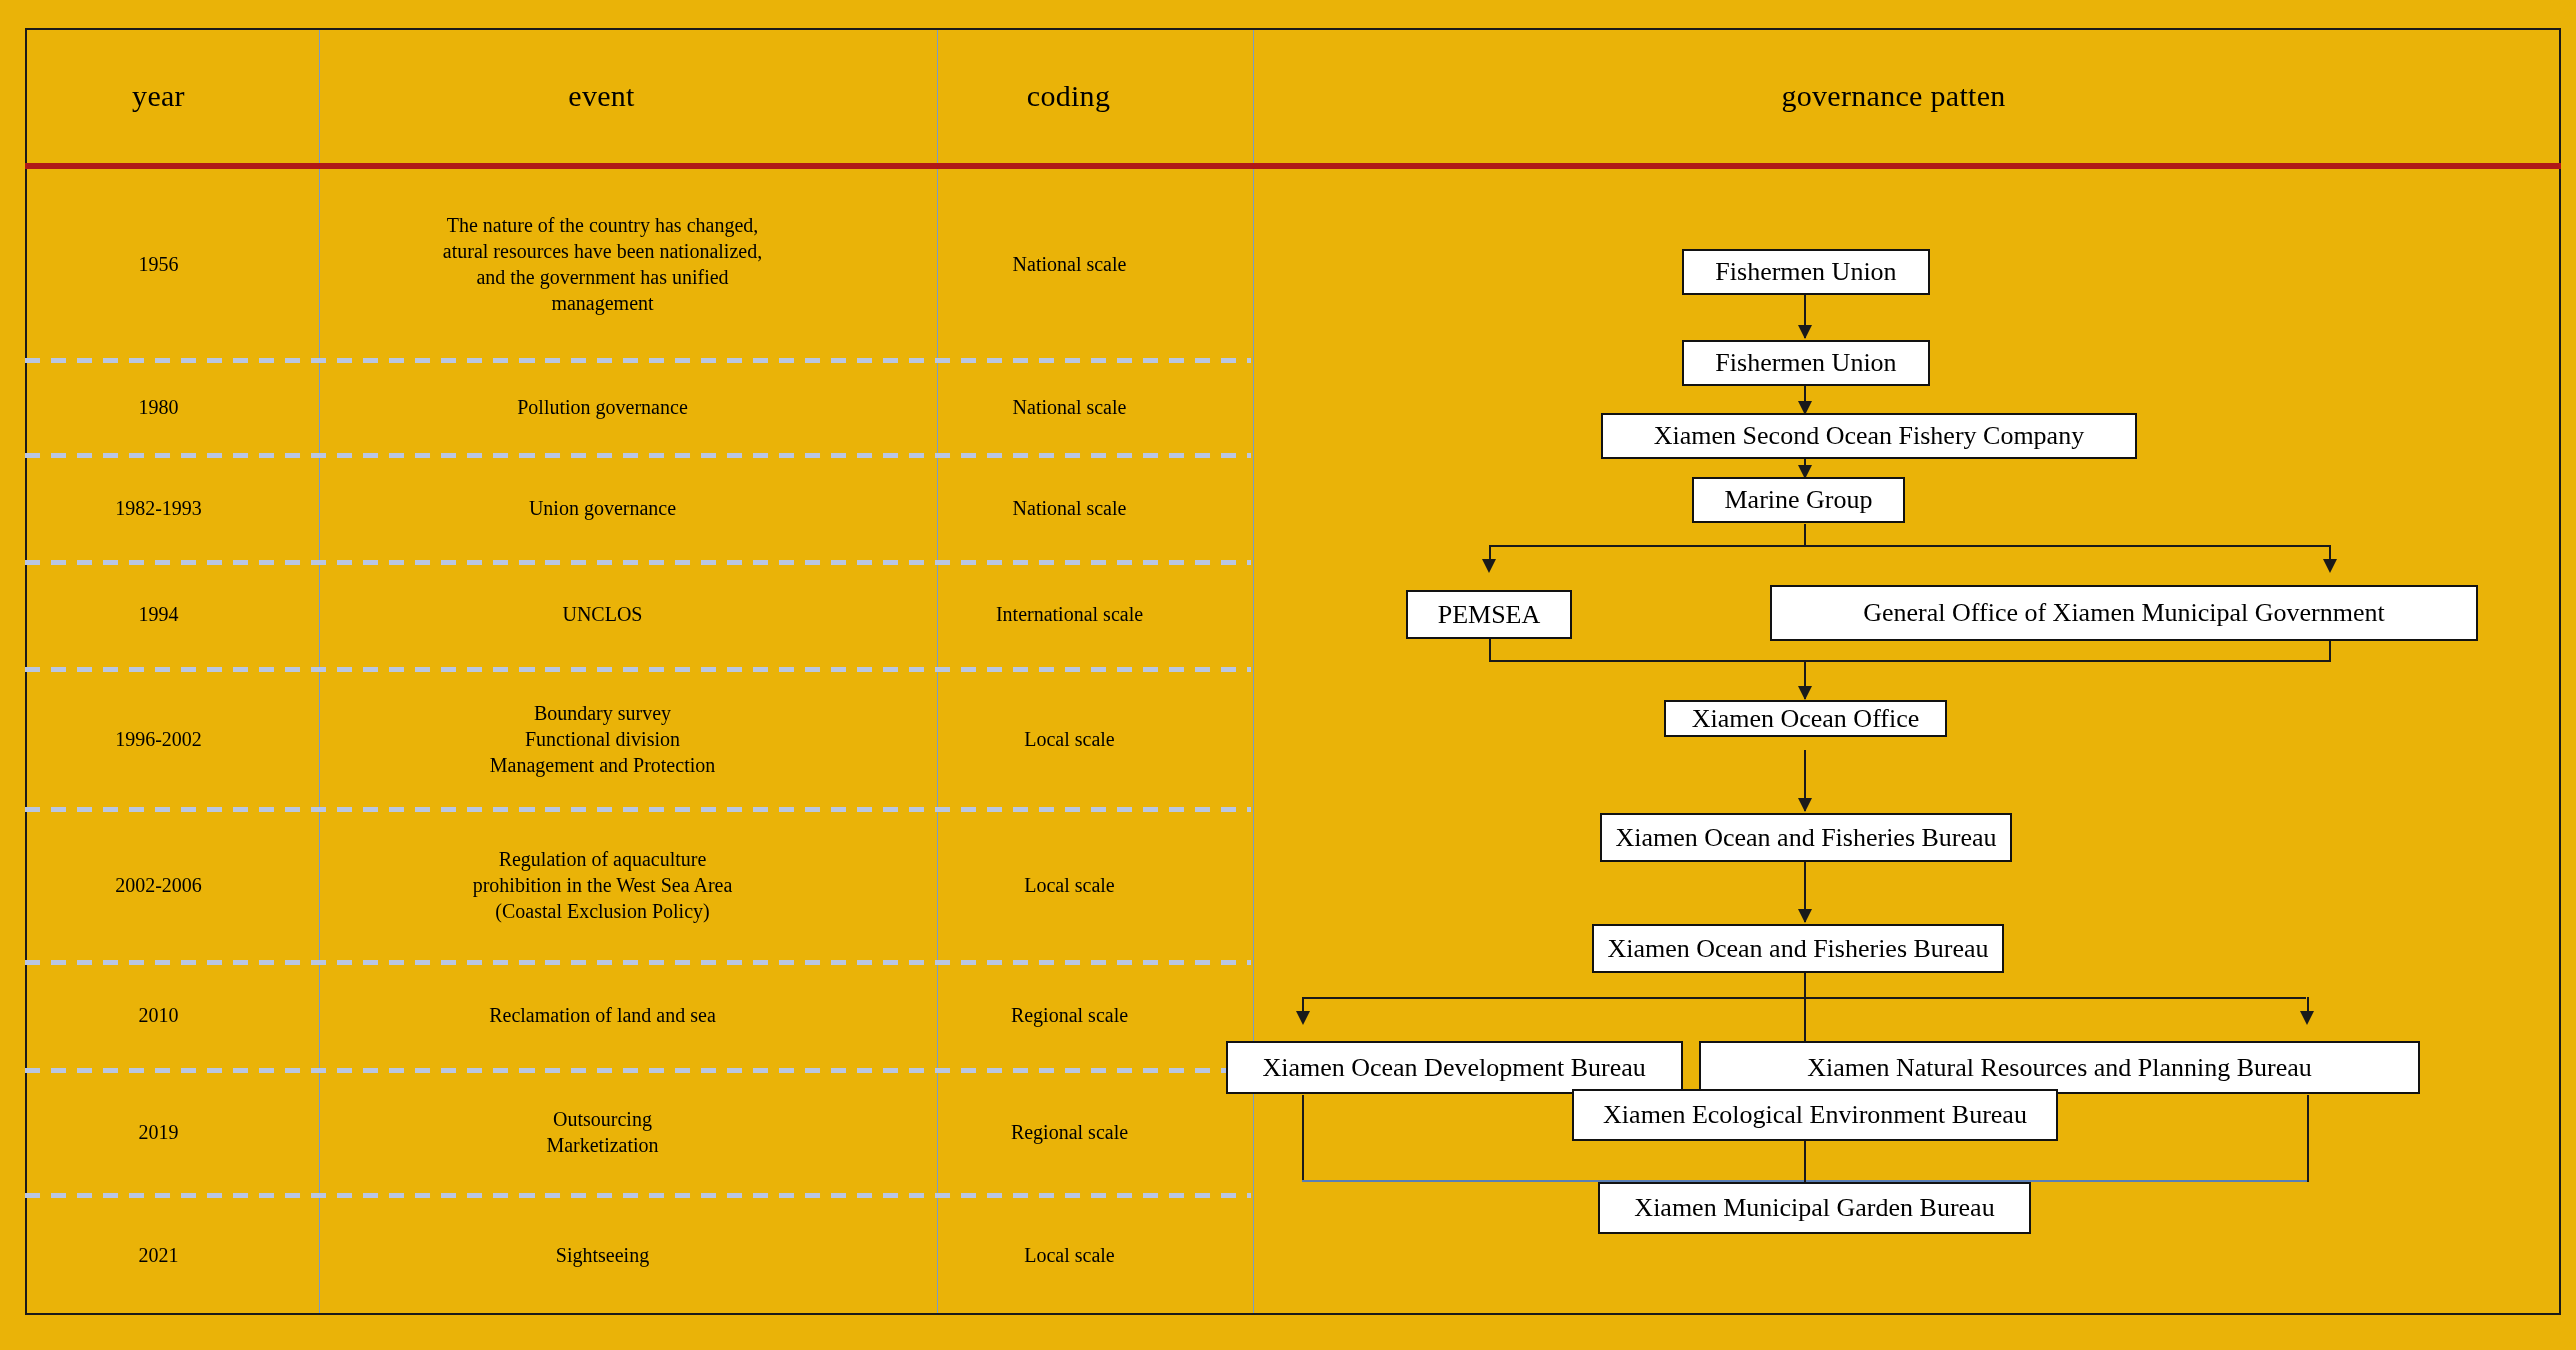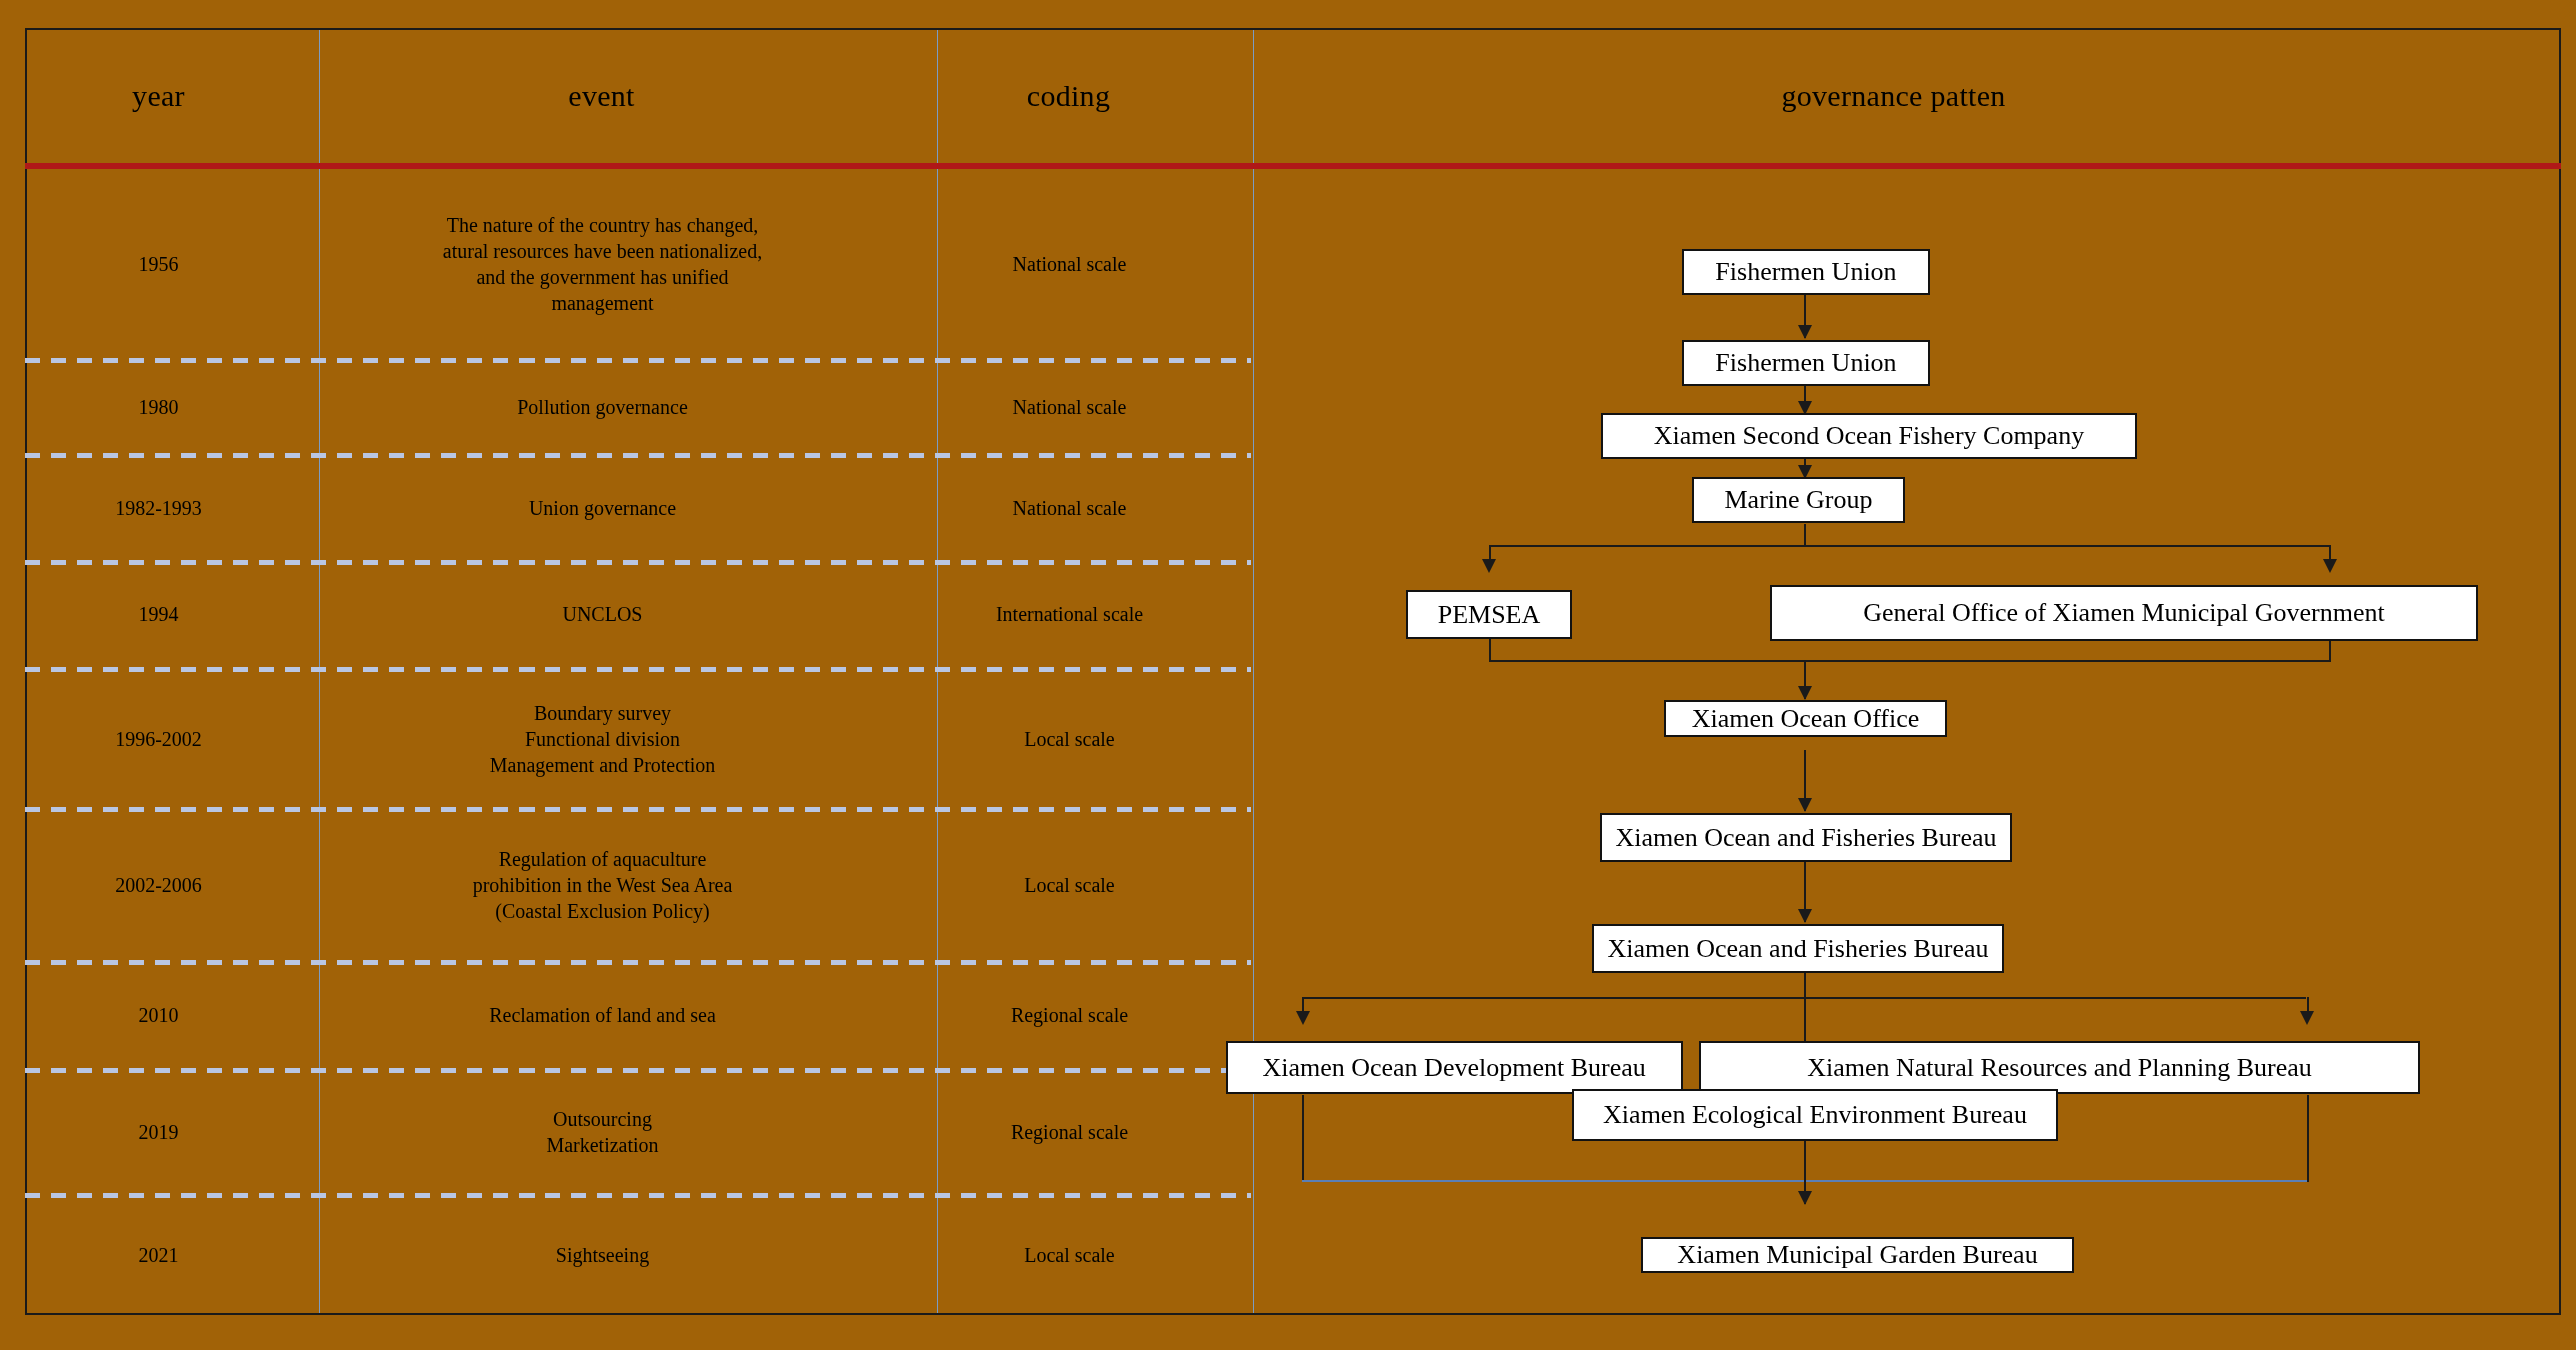--- a/index.html
+++ b/index.html
@@ -2,21 +2,21 @@
 <html style="font-size:11.3px"><head>
 <meta charset="utf-8">
 <style>
   html,body{margin:0;padding:0;background:#ffffff;}
   body{
     width:2576px;height:1351px;
     font-family:"Liberation Serif","DejaVu Serif",serif;
     color:#000000;
     -webkit-font-smoothing:antialiased;
   }
-  #page{position:relative;width:2576px;height:1351px;overflow:hidden;background:#a16207;}
+  #page{position:relative;width:2576px;height:1351px;overflow:hidden;background:#eab308;}
 
   
   #table-frame{
     position:absolute;
     left:25px;top:28px;
     width:2536px;height:1287px;
     border-top:2.8px solid #1a1a1a;
     border-bottom:2.8px solid #1a1a1a;
     border-left:2.1px solid #1a1a1a;
     border-right:2.1px solid #1a1a1a;
@@ -281,18 +281,18 @@
     <div class="node" style="left:-1.4px;top:872px;width:457px;height:53px;">Xiamen Ocean Development Bureau</div>
 
     <div class="node" style="left:345px;top:920px;width:486px;height:52px;">Xiamen Ecological Environment Bureau</div>
 
     <div class="ln v" style="left:75px;top:926px;height:87px;"></div>
     <div class="ln v" style="left:1080px;top:926px;height:87px;"></div>
     <div class="ln h" style="left:75px;top:1011px;width:1005px;background:#5b7fb5;"></div>
     <div class="ln v" style="left:577px;top:972px;height:63px;"></div>
     <div class="arw" style="left:571px;top:1022px;"></div>
 
-    <div class="node" style="left:371px;top:1068px;width:433px;height:36px;margin-left:43px;">Xiamen Municipal Garden Bureau</div>
+    <div class="node" style="left:371px;top:1013px;width:433px;height:52px;">Xiamen Municipal Garden Bureau</div>
 
   </div>
 
 </div>
 
 
 </body></html>

